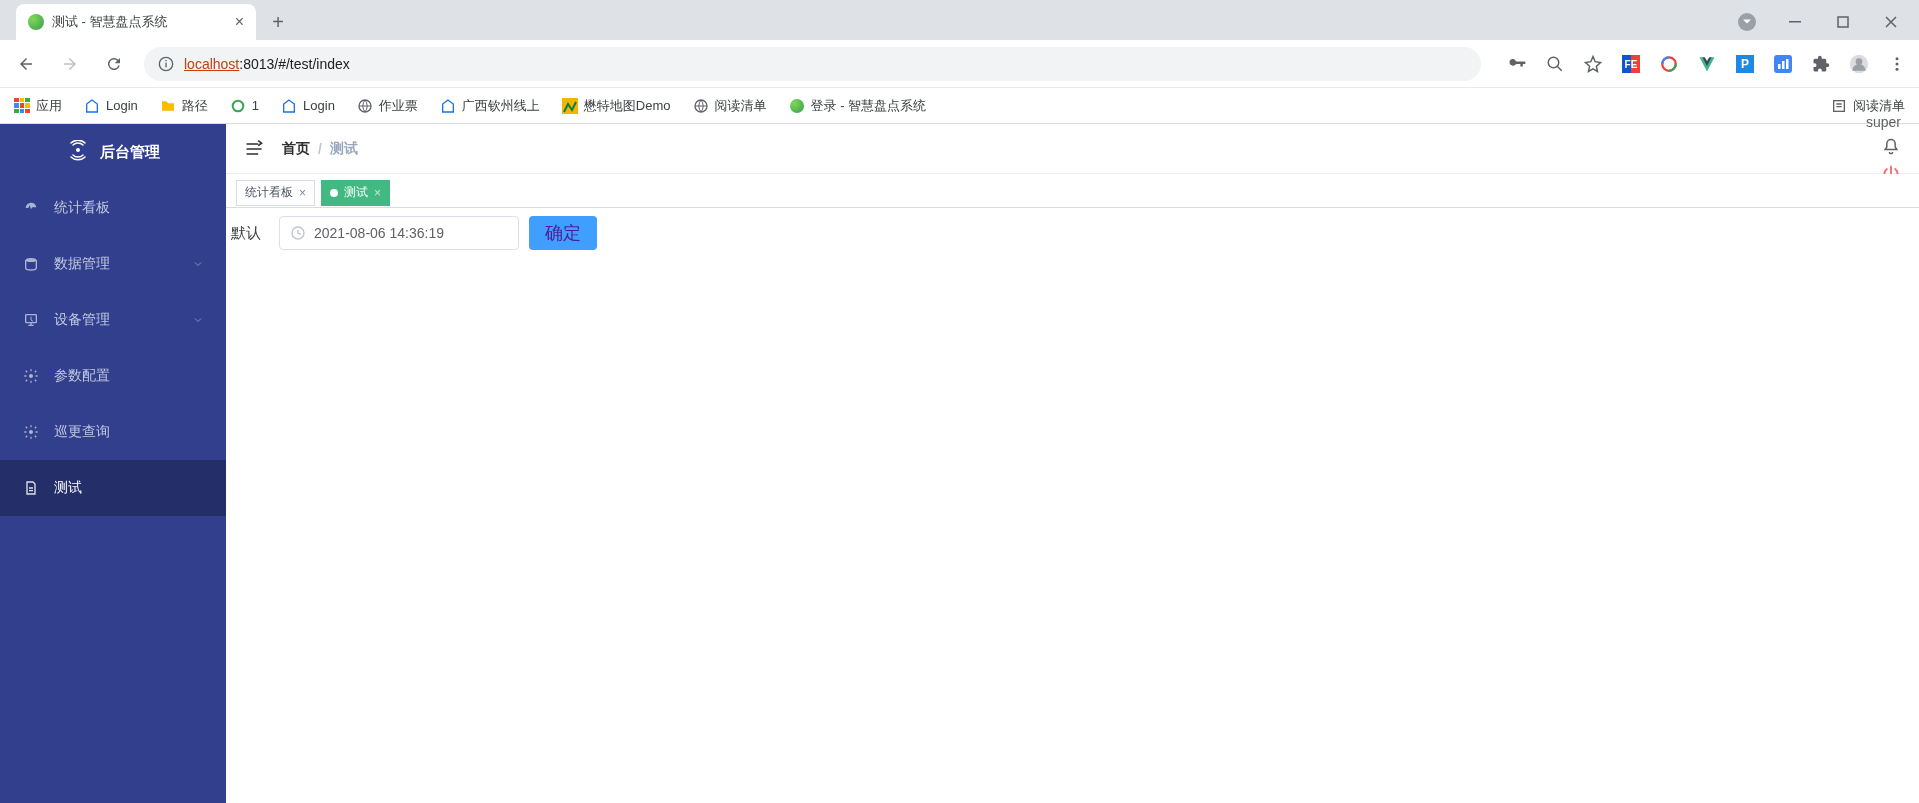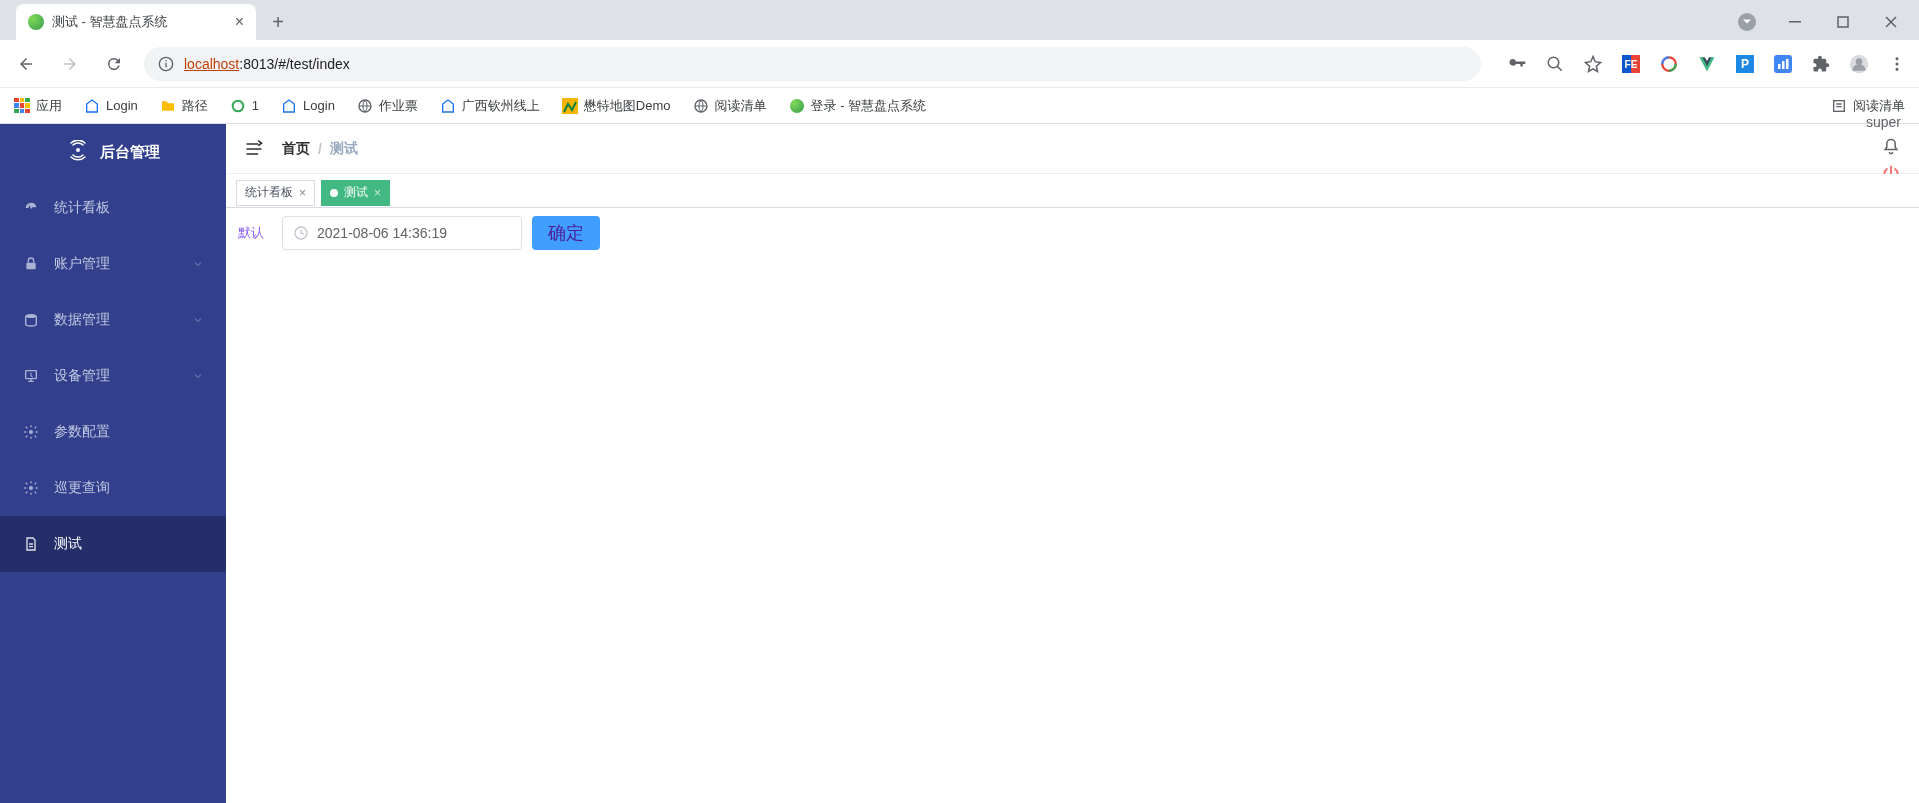--- a/index.html
+++ b/index.html
@@ -66,21 +66,21 @@
     .power-icon { color: #f56c6c; }
 
     .tabs { height: 34px; display: flex; align-items: center; padding: 4px 10px 0; gap: 6px; border-bottom: 1px solid #d8dce5; background: #fff; }
     .tab-item { height: 26px; border: 1px solid #d8dce5; background: #fff; padding: 0 8px; display: flex; align-items: center; gap: 6px; font-size: 12px; color: #495060; cursor: pointer; }
     .tab-item.active { background: #42b983; border-color: #42b983; color: #fff; }
     .tab-dot { width: 8px; height: 8px; border-radius: 50%; background: #fff; display: inline-block; }
     .tab-x { font-size: 12px; opacity: 0.7; }
 
     .content { padding: 0; flex: 1; background: #fff; }
     .form-row { display: flex; align-items: center; gap: 10px; padding: 8px 0 0 0; }
-    .form-label { font-size: 13px; color: #8b5cf6; margin-left: 12px; }
+    .form-label { font-size: 15px; color: #404040; margin-left: 5px; }
     .date-input { width: 240px; height: 34px; border: 1px solid #dcdfe6; border-radius: 4px; display: flex; align-items: center; padding: 0 10px; gap: 8px; color: #606266; font-size: 14px; margin-left: 8px; }
     .date-input svg { color: #c0c4cc; }
     .btn-primary { height: 34px; padding: 0 16px; background: #409eff; color: #4c1d95; border: none; border-radius: 4px; font-size: 18px; cursor: pointer; }
 
     svg { display: block; }
   </style>
 </head>
 <body>
 
 <div class="browser-chrome">
@@ -327,34 +327,20 @@
       <span>后台管理</span>
     </div>
 
     <div class="menu-item">
       <span class="mi-icon">
           <svg width="16" height="16" viewBox="0 0 24 24">
             <path d="M12 4a8 8 0 0 0-8 8h4l2-4 2 6 2-3h6a8 8 0 0 0-8-7z" fill="#c0c8e0"></path>
           </svg>
         </span>
       <span class="mi-label">统计看板</span>
-    </div>
-    <div class="menu-item">
-      <span class="mi-icon">
-          <svg width="16" height="16" viewBox="0 0 24 24">
-            <rect x="5" y="10" width="14" height="10" rx="2" fill="#c0c8e0"></rect>
-            <path d="M8 10V7a4 4 0 0 1 8 0v3" fill="none" stroke="#c0c8e0" stroke-width="2"></path>
-          </svg>
-        </span>
-      <span class="mi-label">账户管理</span>
-      <span class="mi-arrow">
-          <svg width="12" height="12" viewBox="0 0 24 24">
-            <path d="M6 9l6 6 6-6" fill="none" stroke="#c0c8e0" stroke-width="2"></path>
-          </svg>
-        </span>
     </div>
     <div class="menu-item">
       <span class="mi-icon">
           <svg width="16" height="16" viewBox="0 0 24 24">
             <ellipse cx="12" cy="6" rx="8" ry="3" fill="#c0c8e0"></ellipse>
             <path d="M4 6v12c0 1.7 3.6 3 8 3s8-1.3 8-3V6" fill="none" stroke="#c0c8e0" stroke-width="2"></path>
           </svg>
         </span>
       <span class="mi-label">数据管理</span>
       <span class="mi-arrow">

